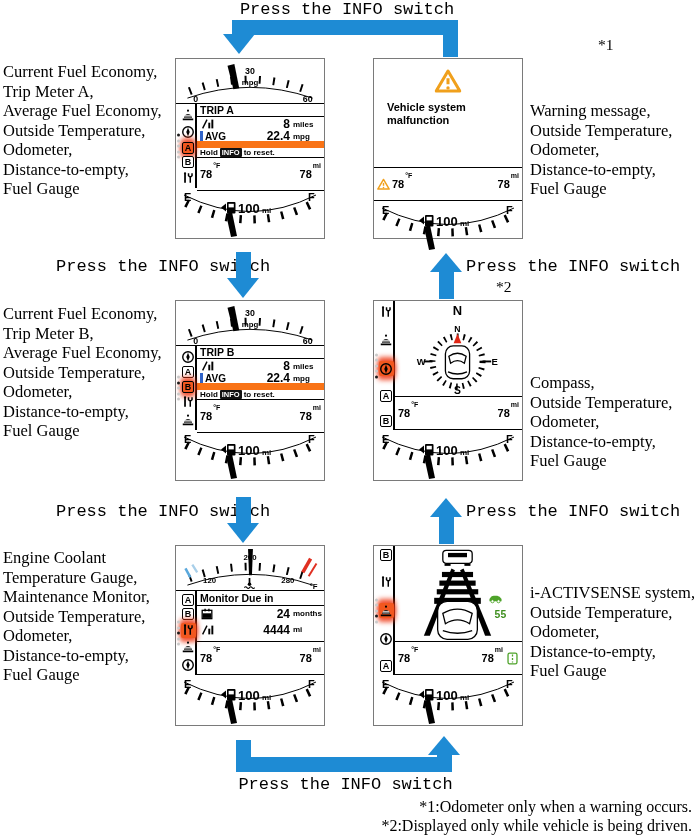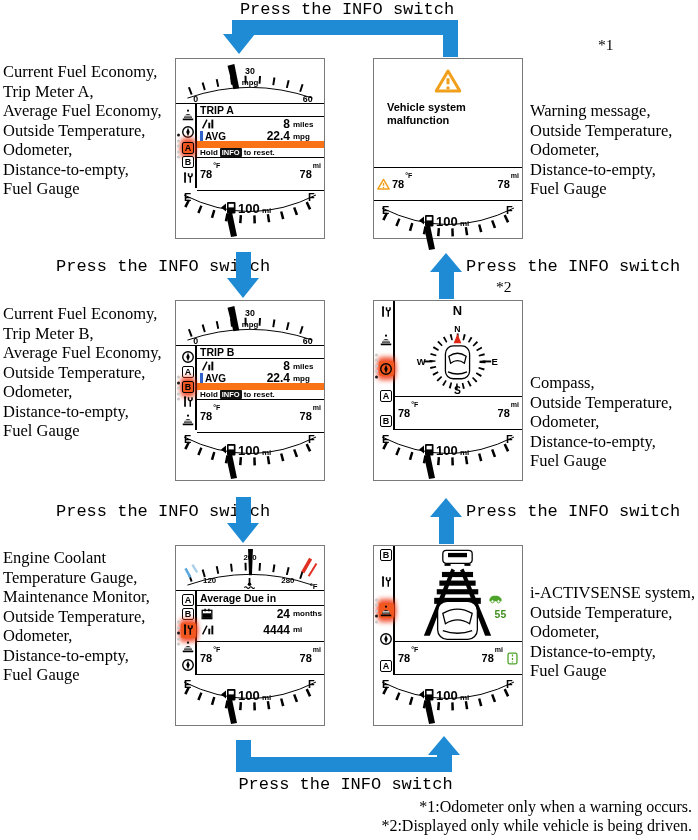--- a/index.html
+++ b/index.html
@@ -523,21 +523,21 @@
             </svg>
           </div>
           <div class="ric">
             <svg viewBox="0 0 16 16">
               <use href="#sym-compass"></use>
             </svg>
           </div>
         </div>
       <div class="rcol">
         <div class="trow title">
-            <span>Average Due in</span>
+            <span>Monitor Due in</span>
           </div>
         <div class="trow r1">
           <svg class="ic14" viewBox="0 0 16 16">
               <use href="#sym-calendar"></use>
             </svg>
           <span class="val">24</span>
           <span class="unit">months</span>
         </div>
         <div class="trow r1">
           <svg class="ic14" viewBox="0 0 16 16">

